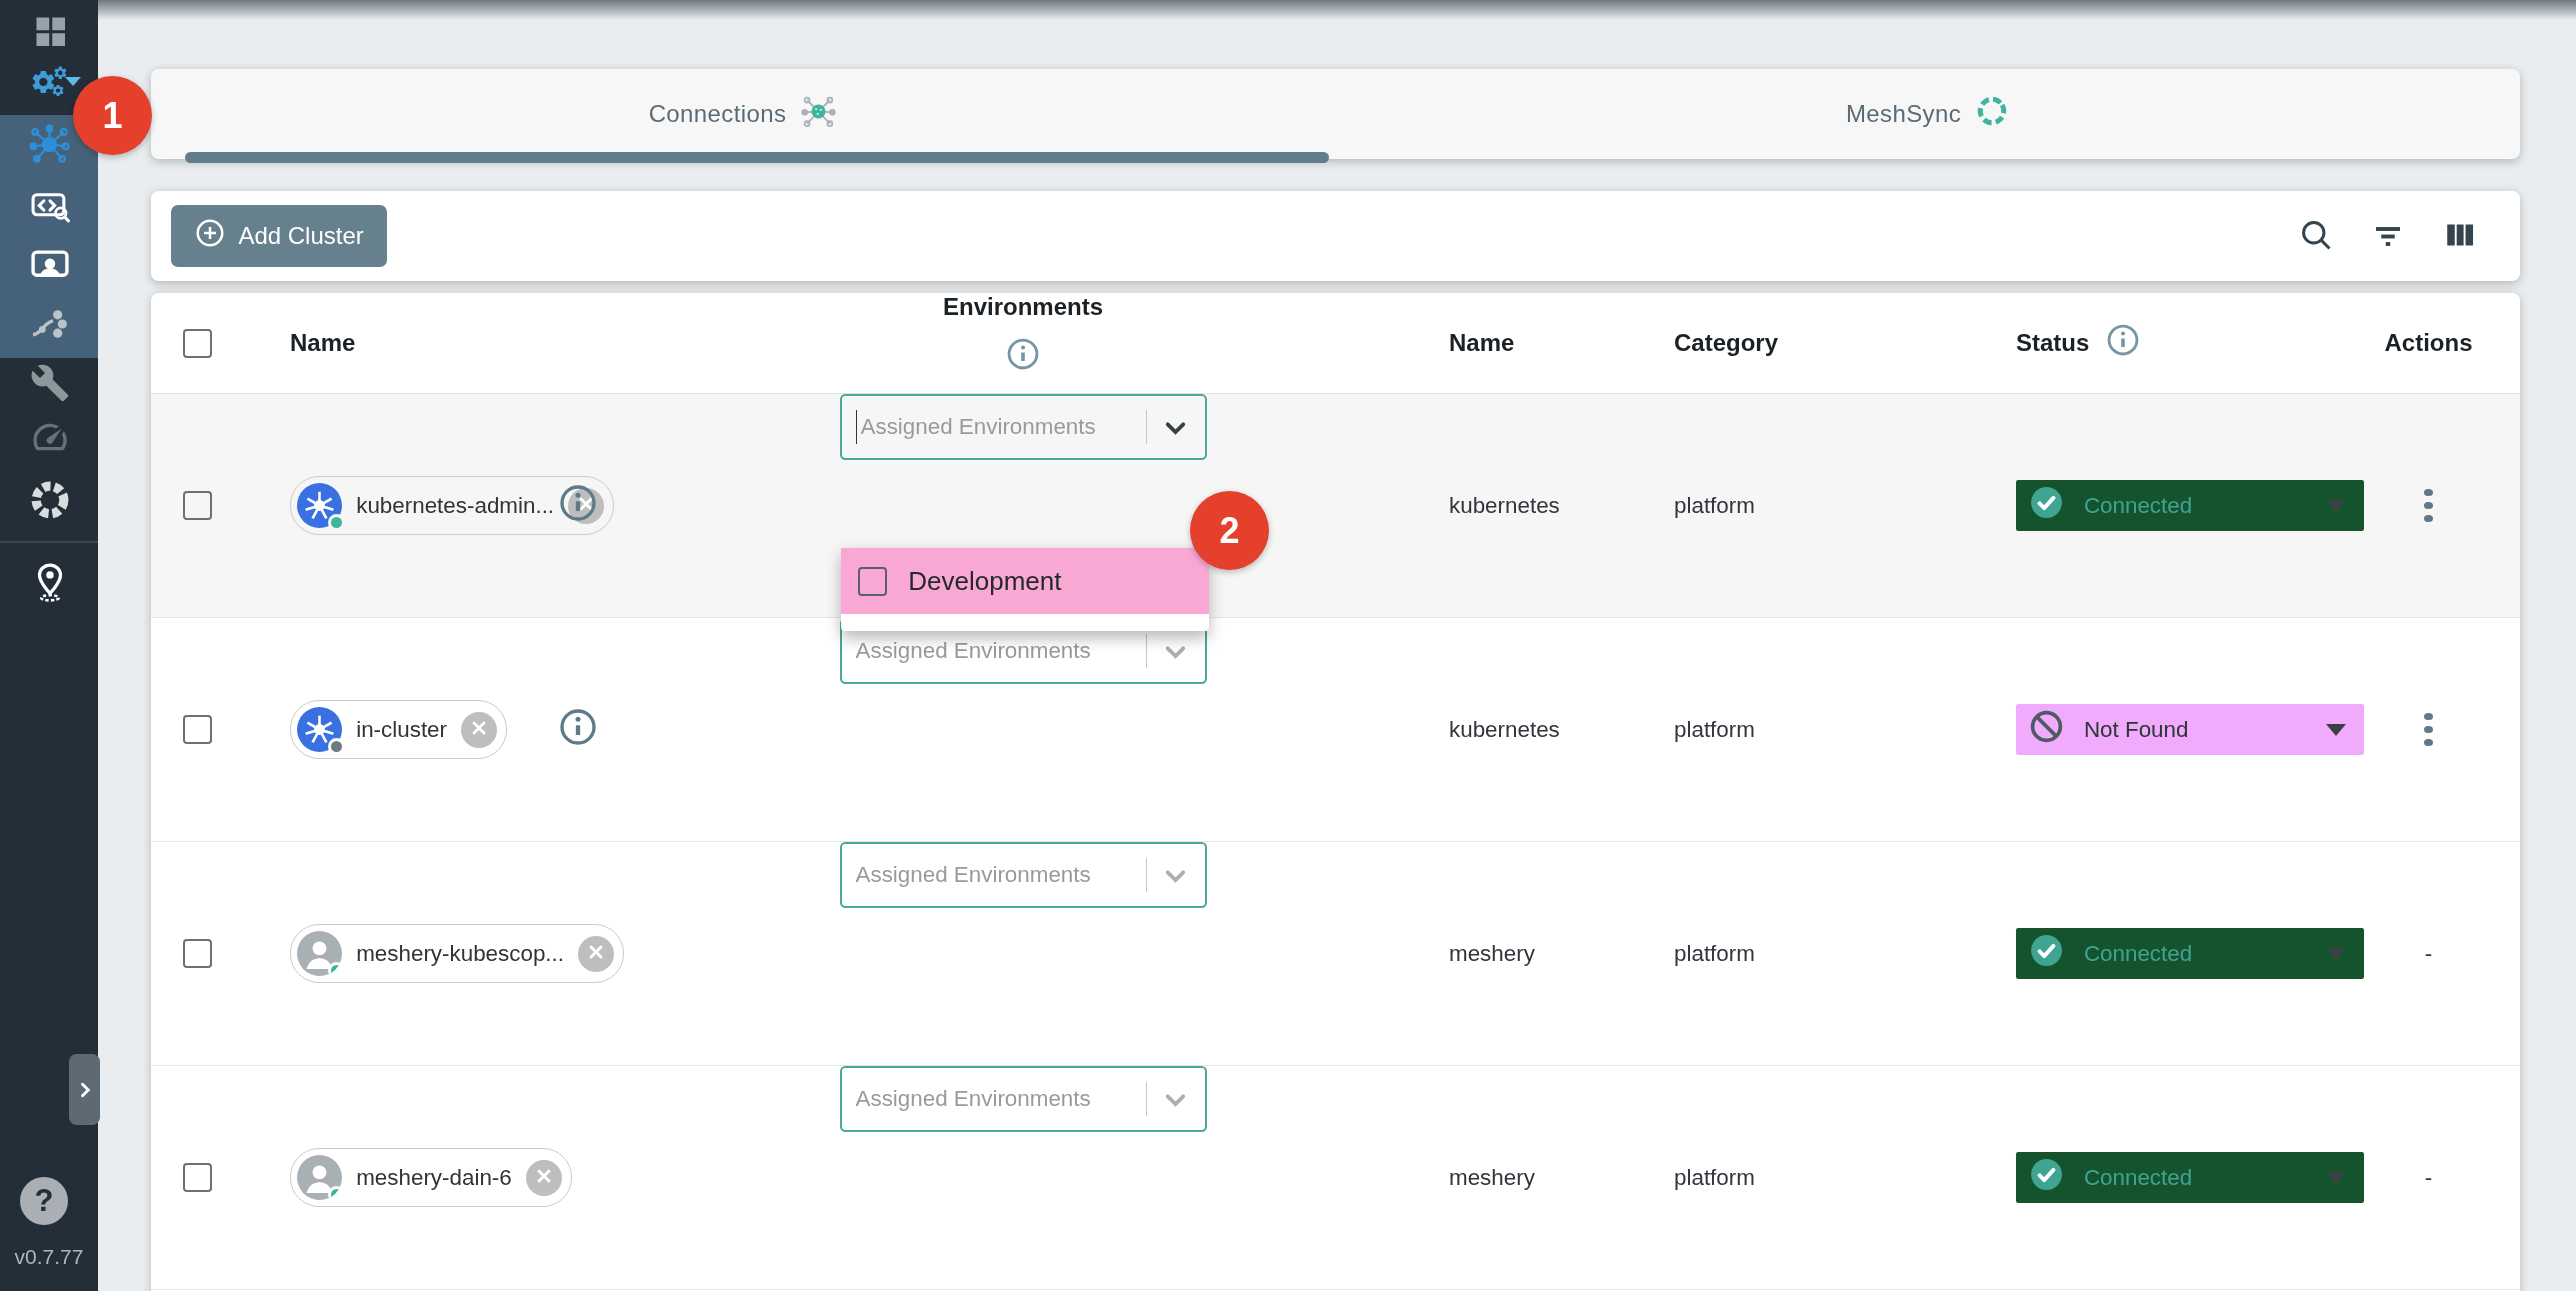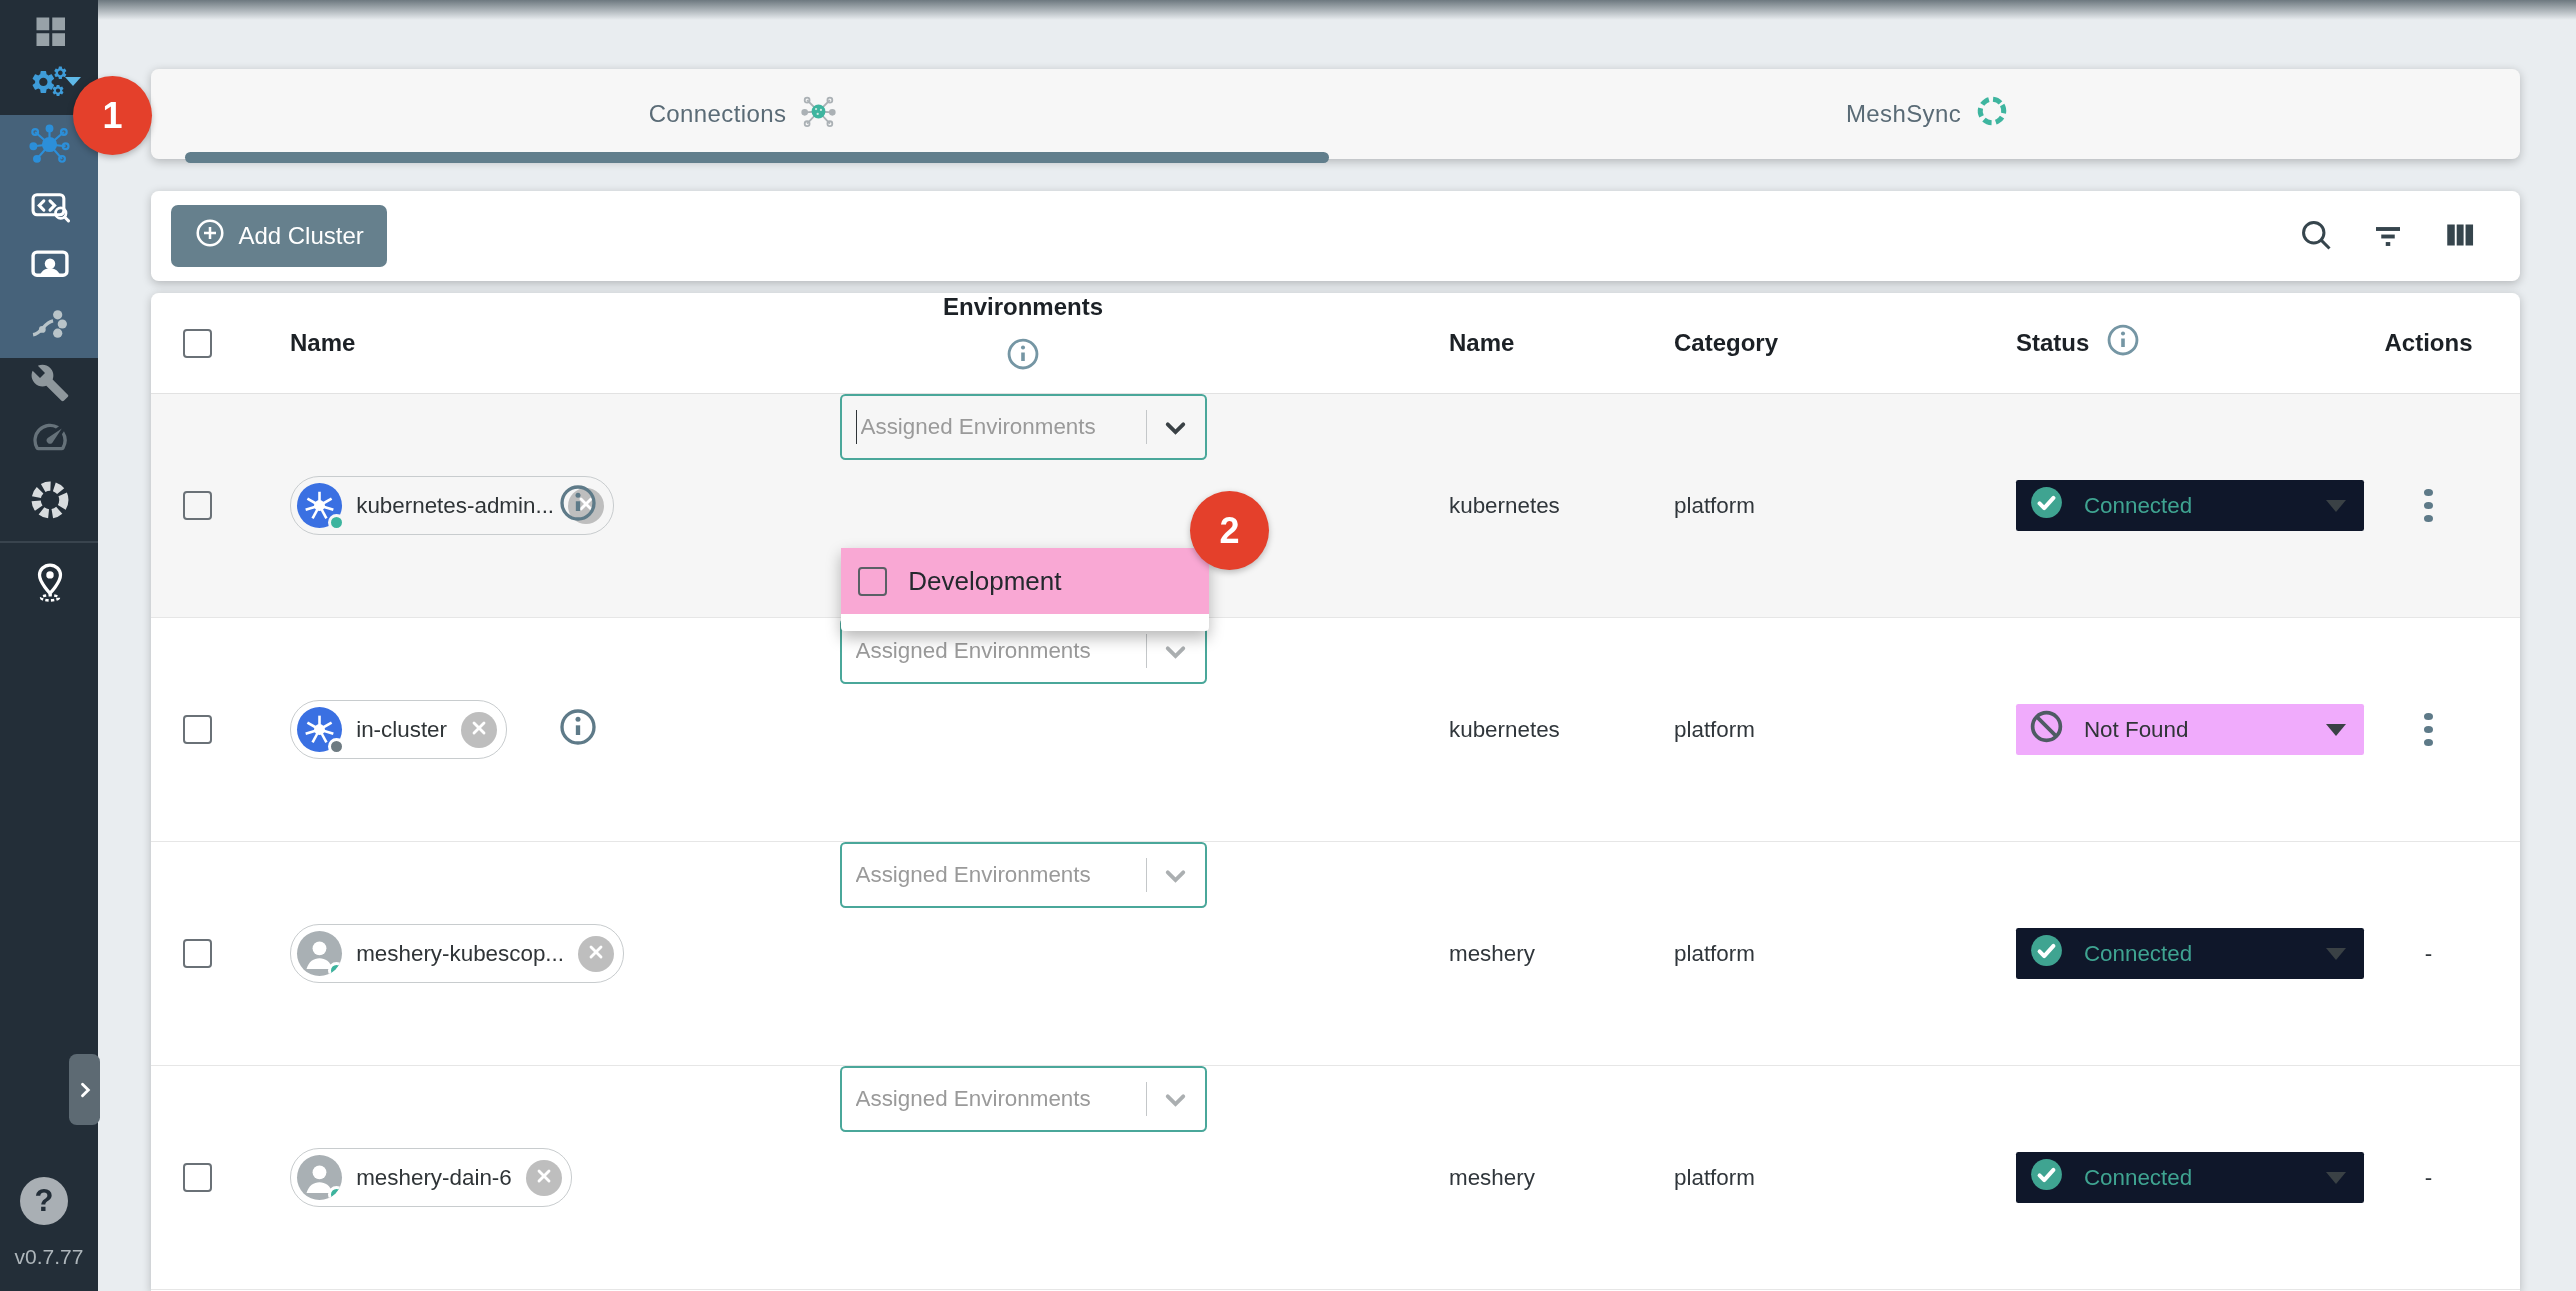--- a/index.html
+++ b/index.html
@@ -68,21 +68,21 @@
 
   
   .env-menu{position:absolute;left:-0.8px;top:152px;width:368px;height:83px;background:#fff;border-radius:3.9px;box-shadow:0 6.2px 15.4px rgba(0,0,0,.28);z-index:10;}
   .env-menu-item{height:66px;background:#f9a8d4;display:flex;align-items:center;gap:21.6px;padding:0 17px;cursor:pointer;}
   .env-menu-item .checkbox{border-color:#5A6065;}
   .env-menu-label{font-size:26px;color:#24292E;}
 
   
   .status-chip{width:348px;height:51px;border-radius:2.3px;display:flex;align-items:center;padding:0 18.5px 0 12.4px;gap:18.5px;cursor:pointer;}
   .status-chip .label{flex:1;}
-  .st-connected{background:#0f172a;color:#3FA491;}
+  .st-connected{background:#14532d;color:#3FA491;}
   .st-notfound{background:#f0abfc;color:#2F3437;}
   .tri-down{width:0;height:0;border-left:10px solid transparent;border-right:10px solid transparent;border-top:12.4px solid #3A4145;}
 
   .kebab{display:flex;flex-direction:column;gap:5.4px;background:none;border:none;cursor:pointer;padding:4.6px;}
   .kebab i{width:9.3px;height:7.7px;border-radius:50%;background:#5E7A88;display:block;}
   .dash{color:#30363B;}
 
   
   .badge{position:absolute;width:79px;height:79px;border-radius:50%;background:#E4402B;color:#fff;font-size:36px;font-weight:700;display:flex;align-items:center;justify-content:center;z-index:20;box-shadow:0 2.3px 6.2px rgba(0,0,0,.25);}
   .badge1{left:73px;top:76px;}

